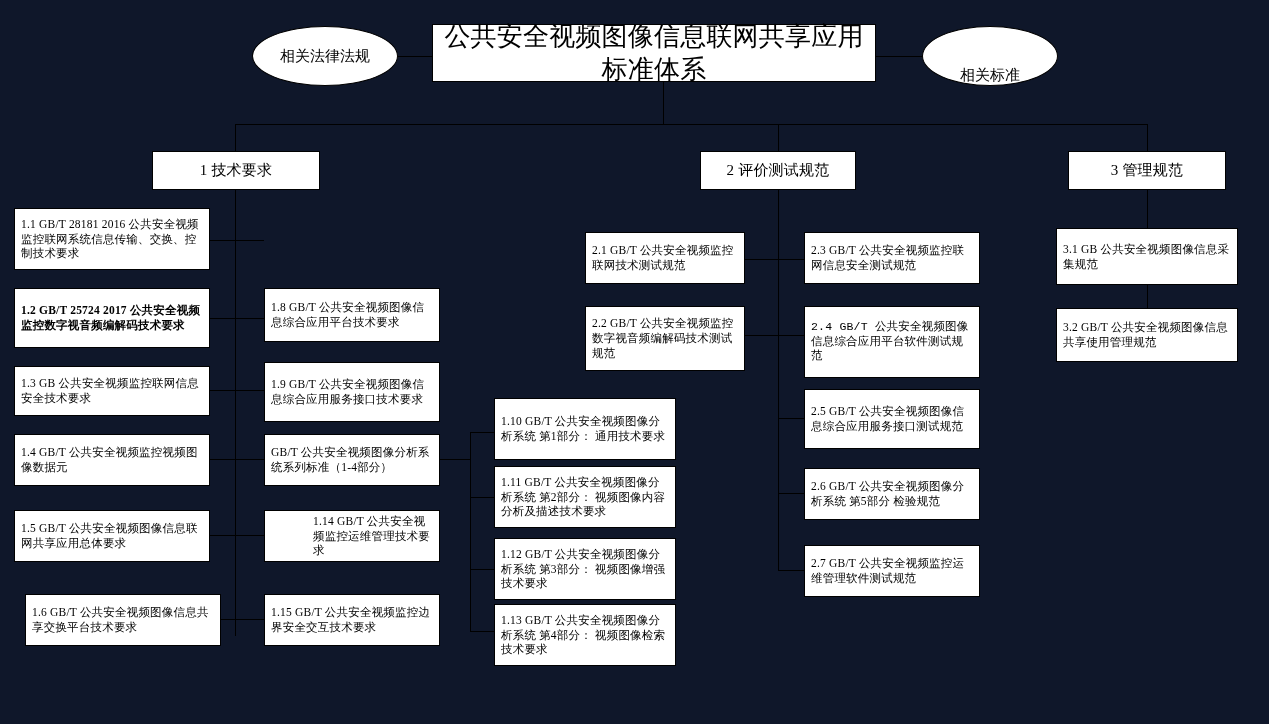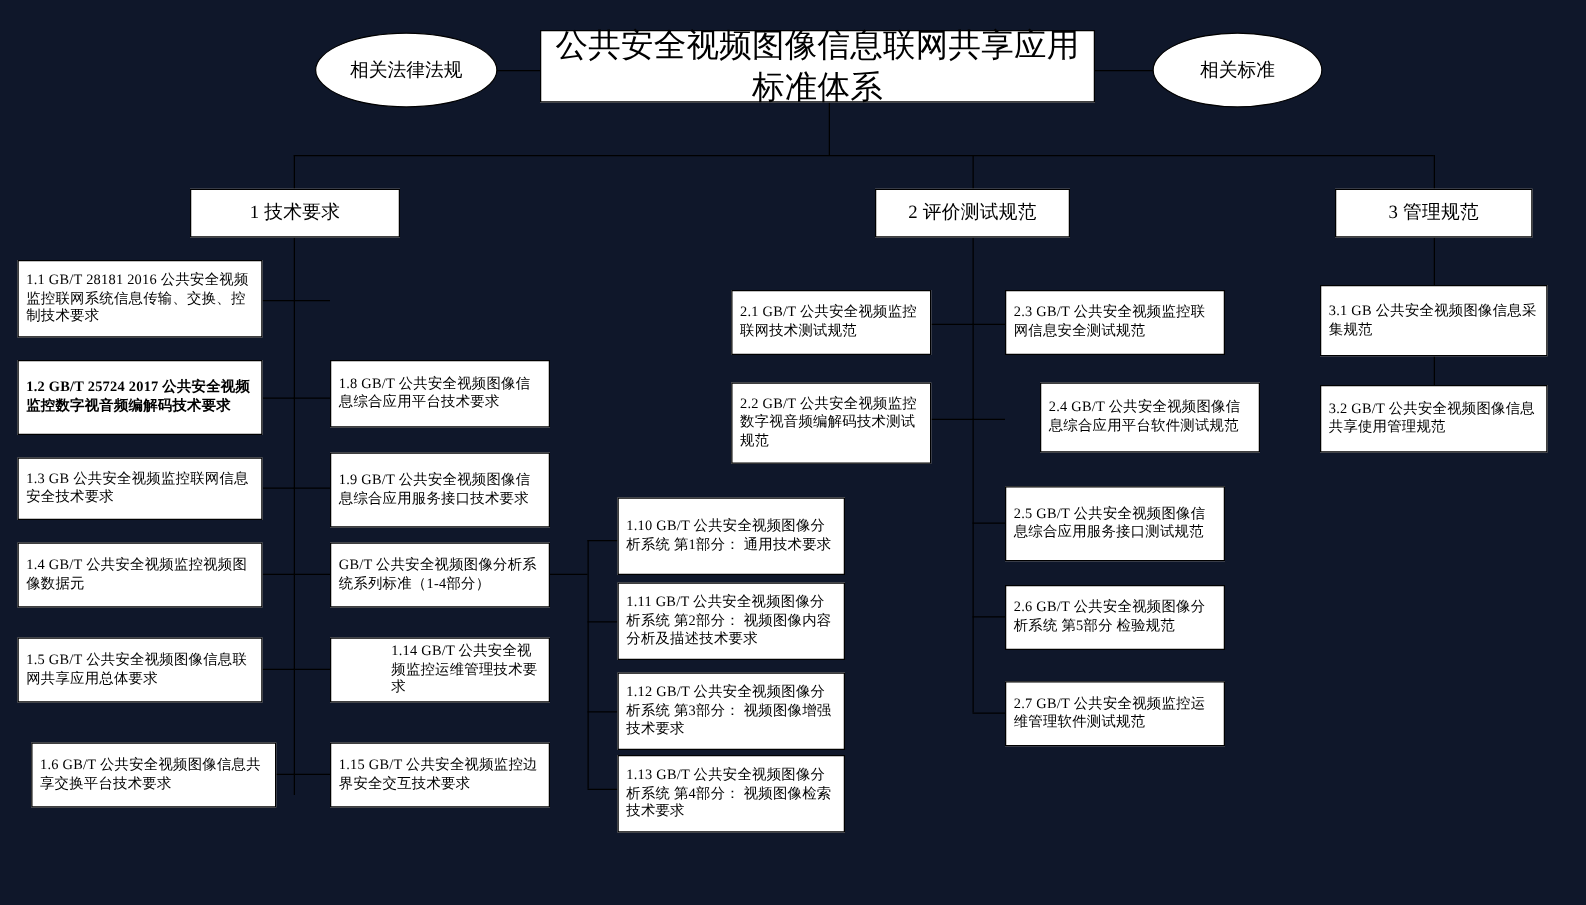--- a/index.html
+++ b/index.html
@@ -132,21 +132,21 @@
   <div class="hline" style="left:778px; top:418px; width:26px;"></div>
   <div class="hline" style="left:778px; top:493px; width:26px;"></div>
   <div class="hline" style="left:778px; top:570px; width:26px;"></div>
 
   <div class="vline" style="left:1147px; top:190px; height:38px;"></div>
   <div class="vline" style="left:1147px; top:285px; height:23px;"></div>
 
   <div class="ellipse" style="left:252px; top:26px; width:146px; height:60px;">
     <span class="txt">相关法律法规</span>
   </div>
-  <div class="ellipse" style="left:922px; top:26px; width:136px; height:60px;">
+  <div class="ellipse" style="left:922px; top:26px; width:136px; height:60px;align-items:flex-end;">
     <span class="txt">相关标准</span>
   </div>
 
   <div class="box root" style="left:432px; top:24px; width:444px; height:58px;">
     <span class="txt">公共安全视频图像信息联网共享应用标准体系</span>
   </div>
 
   <div class="box lvl2" style="left:152px; top:151px; width:168px; height:39px;">
     <span class="txt">1 技术要求</span>
   </div>
@@ -208,21 +208,21 @@
   <div class="box leaf" style="left:585px; top:232px; width:160px; height:52px;">
     <span class="txt">2.1 GB/T 公共安全视频监控联网技术测试规范</span>
   </div>
   <div class="box leaf" style="left:585px; top:306px; width:160px; height:65px;">
     <span class="txt">2.2 GB/T 公共安全视频监控数字视音频编解码技术测试规范</span>
   </div>
 
   <div class="box leaf" style="left:804px; top:232px; width:176px; height:52px;">
     <span class="txt">2.3 GB/T 公共安全视频监控联网信息安全测试规范</span>
   </div>
-  <div class="box leaf" style="left:832px; top:306px; width:176px; height:56px;">
+  <div class="box leaf" style="left:804px; top:306px; width:176px; height:72px;font-family:Liberation Mono, monospace;">
     <span class="txt">2.4 GB/T 公共安全视频图像信息综合应用平台软件测试规范</span>
   </div>
   <div class="box leaf" style="left:804px; top:389px; width:176px; height:60px;">
     <span class="txt">2.5 GB/T 公共安全视频图像信息综合应用服务接口测试规范</span>
   </div>
   <div class="box leaf" style="left:804px; top:468px; width:176px; height:52px;">
     <span class="txt">2.6 GB/T 公共安全视频图像分析系统 第5部分 检验规范</span>
   </div>
   <div class="box leaf" style="left:804px; top:545px; width:176px; height:52px;">
     <span class="txt">2.7 GB/T 公共安全视频监控运维管理软件测试规范</span>

